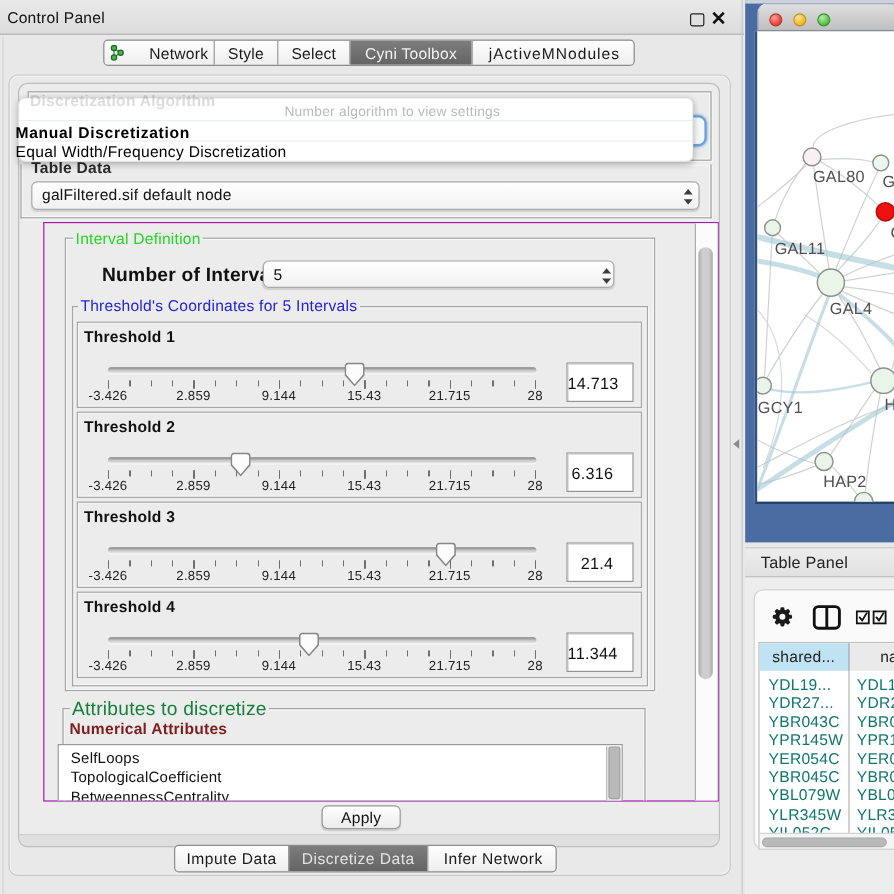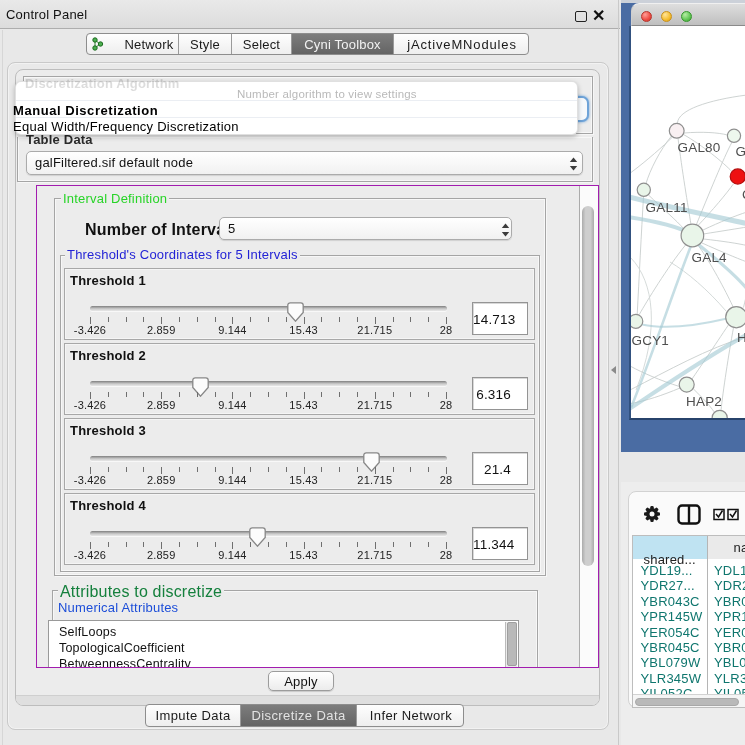--- a/index.html
+++ b/index.html
@@ -187,21 +187,21 @@
           <div class="tlab tx" style="left:71.2px;">2.859</div>
           <div class="tlab tx" style="left:142.4px;">9.144</div>
           <div class="tlab tx" style="left:213.60000000000002px;">15.43</div>
           <div class="tlab tx" style="left:284.8px;">21.715</div>
           <div class="tlab tx" style="left:356.0px;">28</div>
   <div class="vfield" style="left:407px;top:33px;width:56px;height:33px;">11.344</div>
 </div>
 
       <div class="grp" style="left:15px;top:404px;width:486px;height:100px;"></div>
       <div class="tx" style="left:21px;top:397px;font-size:16px;color:#15803d;background:#ececec;padding:0 2px;">Attributes to discretize</div>
-      <div class="tx" style="left:21px;top:414px;font-size:13px;font-weight:normal;color:#1d4ed8;">Numerical Attributes</div>
+      <div class="tx" style="left:21px;top:414px;font-size:13px;font-weight:bold;color:#7f1d1d;">Numerical Attributes</div>
       <div id="numlist" style="top:434px;left:11px;">
         <div class="it tx" style="top:4px;">SelfLoops</div>
         <div class="it tx" style="top:20px;">TopologicalCoefficient</div>
         <div class="it tx" style="top:36px;">BetweennessCentrality</div>
         <div style="right:1px;top:1px;width:12px;height:46px;background:#ececec;border-left:1px solid #bbb;">
           <div style="left:1px;top:0px;width:10px;height:44px;background:#b9b9b9;border:1px solid #9f9f9f;border-radius:2px;"></div>
         </div>
       </div>
     </div>
 
@@ -281,20 +281,23 @@
 <text x="733.5" y="156" font-size="13.5" fill="#4f4f4f" font-family="Liberation Sans,sans-serif">GA</text>
 <text x="740" y="198.5" font-size="13.5" fill="#4f4f4f" font-family="Liberation Sans,sans-serif">C</text>
 <text x="643.6" y="211.5" font-size="13.5" fill="#4f4f4f" font-family="Liberation Sans,sans-serif">GAL11</text>
 <text x="689.5" y="262" font-size="13.5" fill="#4f4f4f" font-family="Liberation Sans,sans-serif">GAL4</text>
 <text x="629.5" y="344.5" font-size="13.5" fill="#4f4f4f" font-family="Liberation Sans,sans-serif">GCY1</text>
 <text x="735" y="342" font-size="13.5" fill="#4f4f4f" font-family="Liberation Sans,sans-serif">H</text>
 <text x="684" y="405.5" font-size="13.5" fill="#4f4f4f" font-family="Liberation Sans,sans-serif">HAP2</text>
 </svg>
   </div>
 
+  <div id="tpbar">
+      <div class="tt tx">Table Panel</div>
+    </div>
   <div id="rbottom">
     <div id="tablebox"></div>
     <svg style="left:21px;top:22px;" width="20" height="20" viewBox="0 0 20 20">
  <g fill="#1a1a1a">
   <rect x="8.3" y="2" width="3.4" height="16" rx="1.2"></rect>
   <rect x="2" y="8.3" width="16" height="3.4" rx="1.2"></rect>
   <rect x="8.3" y="2" width="3.4" height="16" rx="1.2" transform="rotate(45 10 10)"></rect>
   <rect x="8.3" y="2" width="3.4" height="16" rx="1.2" transform="rotate(-45 10 10)"></rect>
   <circle cx="10" cy="10" r="6"></circle>
  </g>
@@ -304,21 +307,21 @@
  <rect x="1.5" y="1.5" width="21" height="18" rx="3.5" fill="none" stroke="#111" stroke-width="2.4"></rect>
  <line x1="12" y1="1.5" x2="12" y2="19.5" stroke="#111" stroke-width="2.4"></line>
 </svg>
 <svg style="left:92px;top:26px;" width="27" height="13" viewBox="0 0 27 13">
  <rect x="1" y="1.5" width="10" height="10" fill="none" stroke="#111" stroke-width="1.5"></rect>
  <path d="M3,6 l2.5,3 L9.5,2.5" fill="none" stroke="#111" stroke-width="1.5"></path>
  <rect x="15" y="1.5" width="10" height="10" fill="none" stroke="#111" stroke-width="1.5"></rect>
  <path d="M17,6 l2.5,3 L23.5,2.5" fill="none" stroke="#111" stroke-width="1.5"></path>
 </svg>
     <div id="ttable">
-      <div class="hcell" style="left:0;width:74.5px;background:#bfe3f2;text-align:center;padding-top:16px;">shared...</div>
+      <div class="hcell" style="left:0;width:74.5px;background:#bfe3f2;text-align:center;padding-top:4px;">shared...</div>
 <div class="hcell" style="left:74.5px;width:40px;background:#eaeaea;padding-top:4px;border-right:none;"><span style="position:static;margin-left:26px;">na</span></div>
 <div class="trowt tx" style="left:7.5px;top:27.0px;">YDL19...</div>
 <div class="trowt tx" style="left:81px;top:27.0px;">YDL19...</div>
 <div class="trowt tx" style="left:7.5px;top:42.4px;">YDR27...</div>
 <div class="trowt tx" style="left:81px;top:42.4px;">YDR27...</div>
 <div class="trowt tx" style="left:7.5px;top:57.8px;">YBR043C</div>
 <div class="trowt tx" style="left:81px;top:57.8px;">YBR043C</div>
 <div class="trowt tx" style="left:7.5px;top:73.2px;">YPR145W</div>
 <div class="trowt tx" style="left:81px;top:73.2px;">YPR145W</div>
 <div class="trowt tx" style="left:7.5px;top:88.6px;">YER054C</div>

